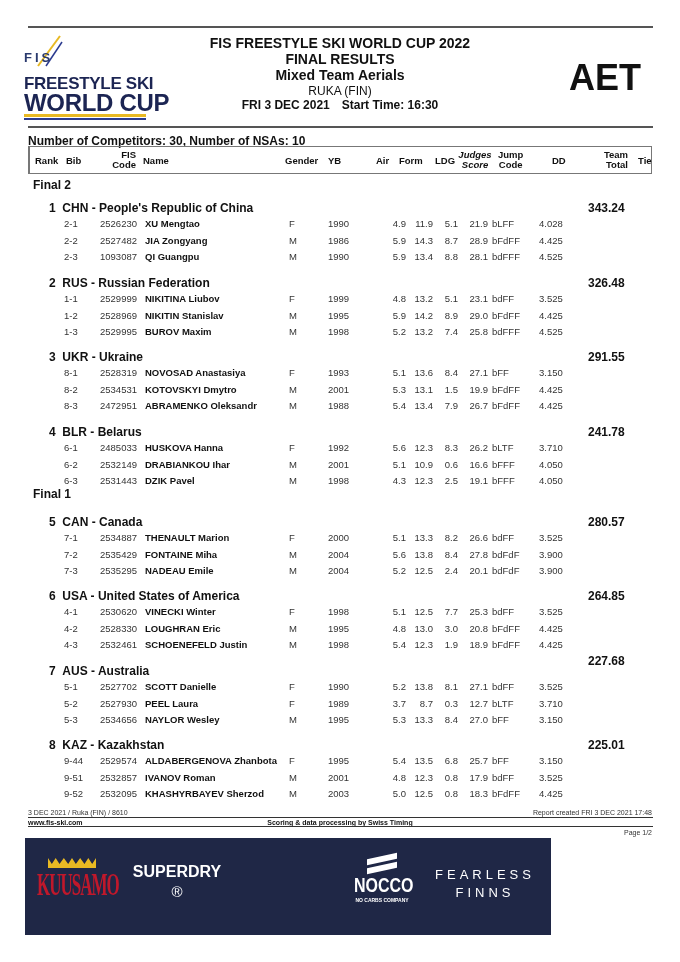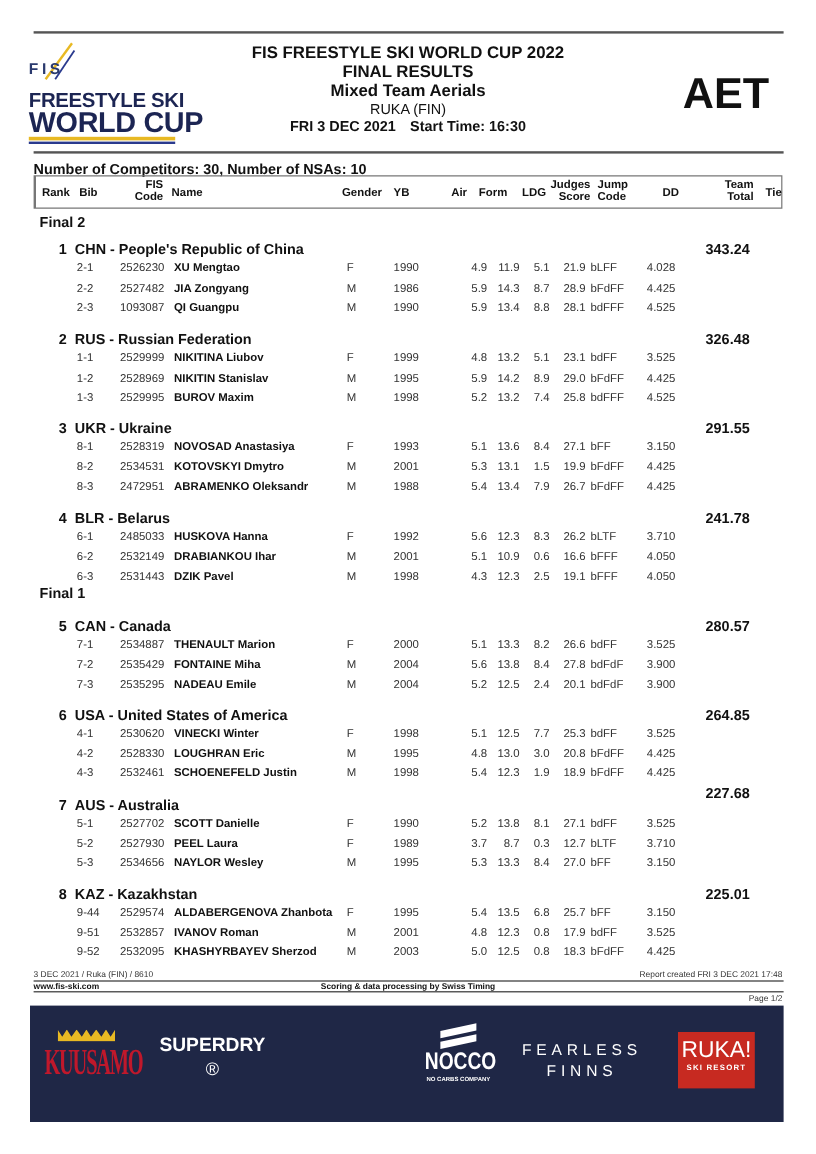--- a/index.html
+++ b/index.html
@@ -20,21 +20,21 @@
   #title3 { top:67px; font-size:14px; font-weight:bold; }
   #title4 { top:84px; font-size:12px; }
   #title5 { top:98px; font-size:12px; font-weight:bold; }
   #title5 span { margin:0 6px; }
   #code { left:569px; top:57px; font-size:36px; font-weight:bold; }
   #competitors { left:28px; top:134px; font-size:12px; font-weight:bold; }
   
   #colhdr { position:absolute; left:28px; top:146px; width:624px; height:28px; border:1px solid #777; border-left:2px solid #777; box-sizing:border-box; font-size:9.5px; font-weight:bold; }
   #colhdr .h { position:absolute; line-height:10px; }
   .h.one { top:9px; }
-  .h.two { top:3px; }
+  .h.two { top:3px;text-align:center; }
   
   .phase { position:absolute; left:33px; font-size:12px; font-weight:bold; }
   .team { position:absolute; left:49px; font-size:12px; font-weight:bold; }
   .team-total { position:absolute; left:588px; font-size:12px; font-weight:bold; }
   .row { position:absolute; left:0; width:680px; height:14px; font-size:9.5px; color:#333; }
   .row span { position:absolute; top:0; white-space:nowrap; }
   .row .nm { font-weight:bold; color:#111; }
   .c-bib { left:64px; }
   .c-fis { left:100px; }
   .c-name { left:145px; }
@@ -44,21 +44,21 @@
   .c-form { left:403px; width:30px; text-align:right; }
   .c-ldg { left:433px; width:25px; text-align:right; }
   .c-js { left:456px; width:32px; text-align:right; }
   .c-jc { left:492px; }
   .c-dd { left:539px; }
   
   .foot-small { position:absolute; font-size:7px; color:#333; }
   #foot-rule { position:absolute; left:28px; top:817px; width:625px; height:1px; background:#333; }
   #foot-rule2 { position:absolute; left:28px; top:826px; width:625px; height:1px; background:#333; }
   
-  #banner { position:absolute; left:25px; top:838px; width:628px; height:97px; background:#1f2746; overflow:hidden; }
+  #banner { position:absolute; left:25px; top:838px; width:526px; height:97px; background:#1f2746; overflow:hidden; }
   .sp { position:absolute; color:#fff; font-weight:bold; text-align:center; }
   #sp-kuusamo { left:12px; top:20px; width:70px; }
   #sp-kuusamo .crown { width:48px; height:10px; margin:0 auto 2px; background:#e8b923; clip-path:polygon(0 100%,0 0,8% 60%,16% 0,24% 60%,33% 0,42% 60%,50% 0,58% 60%,67% 0,76% 60%,84% 0,92% 60%,100% 0,100% 100%); }
   #sp-kuusamo .txt { color:#c0182b; font-size:17px; font-family:"Liberation Serif", serif; letter-spacing:-1px; transform:scaleY(1.8); margin-top:8px; }
   #sp-superdry { left:102px; top:25px; width:100px; font-size:16px; }
   #sp-superdry .r { font-size:15px; font-weight:normal; display:block; margin-top:2px; }
   #sp-kia { left:218px; top:32px; width:86px; font-size:26px; font-style:italic; letter-spacing:2px; }
   #sp-nocco { left:322px; top:18px; width:70px; }
   #sp-nocco .bars { width:30px; margin:0 auto 2px; }
   #sp-nocco .bars div { height:6px; background:#fff; margin-bottom:3px; transform:skewY(-12deg); }
@@ -102,21 +102,21 @@
 <div id="colhdr">
   <span class="h one" style="left:5px;">Rank</span>
   <span class="h one" style="left:36px;">Bib</span>
   <span class="h two" style="left:78px;text-align:right;width:28px;"><span>FIS</span><br><span>Code</span></span>
   <span class="h one" style="left:113px;">Name</span>
   <span class="h one" style="left:255px;">Gender</span>
   <span class="h one" style="left:298px;">YB</span>
   <span class="h one" style="left:346px;">Air</span>
   <span class="h one" style="left:369px;">Form</span>
   <span class="h one" style="left:405px;">LDG</span>
-  <span class="h two" style="left:428px;text-align:right;width:34px;"><span>Judges</span><br><span>Score</span></span>
+  <span class="h two" style="left:428px;text-align:center;width:34px;font-style:italic;"><span>Judges</span><br><span>Score</span></span>
   <span class="h two" style="left:468px;"><span>Jump</span><br><span>Code</span></span>
   <span class="h one" style="left:522px;">DD</span>
   <span class="h two" style="left:570px;text-align:right;width:28px;"><span>Team</span><br><span>Total</span></span>
   <span class="h one" style="left:608px;">Tie</span>
 </div>
 
 <div id="results">
     <div class="phase" style="top: 178px;">Final 2</div>
     <div class="team" style="top: 201px;"><span>1</span><span>&nbsp;&nbsp;</span><span>CHN - People's Republic of China</span></div>
     <div class="team-total" style="top: 201px;">343.24</div>

